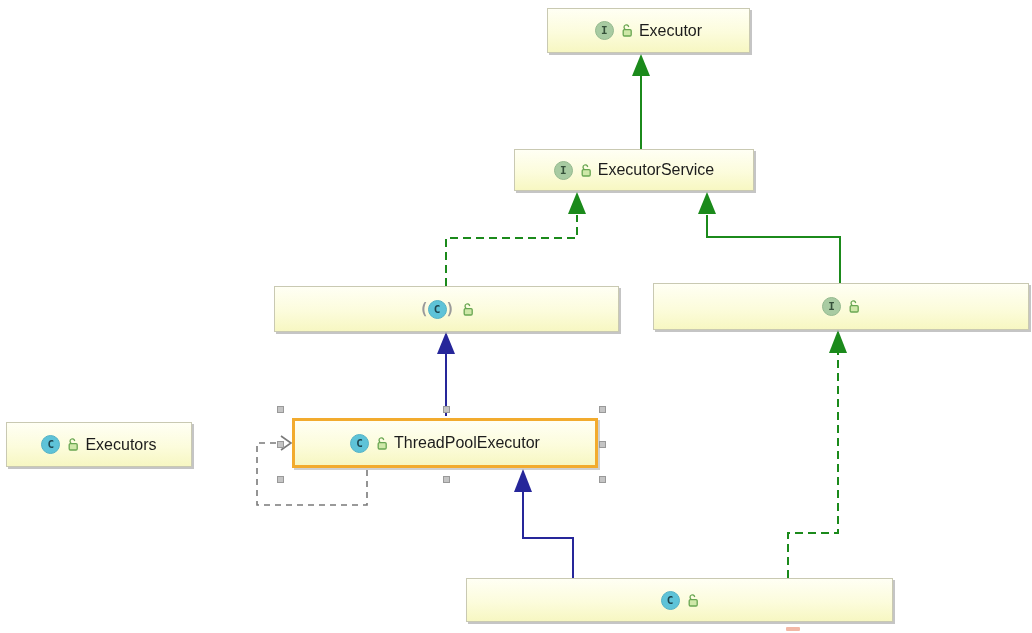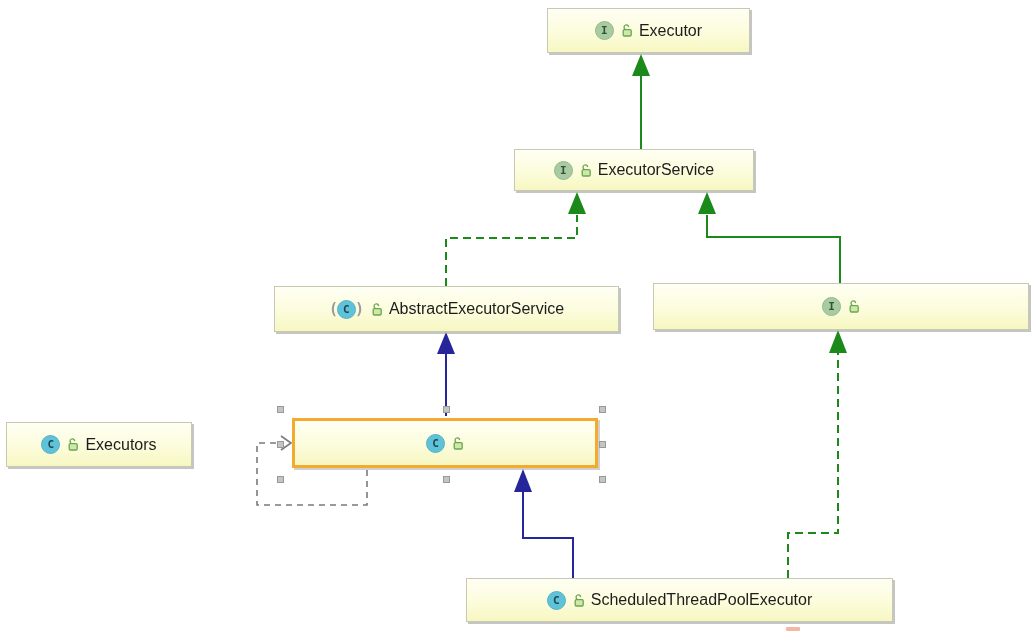--- a/index.html
+++ b/index.html
@@ -105,21 +105,20 @@
           <span>C</span>
         </span>
       <span class="paren r">)</span>
     </span>
     <span class="lock">
       <svg width="13" height="13" viewBox="0 0 13 13">
           <rect x="3.2" y="5.6" width="8" height="6.4" rx="1.2" fill="#cfe8a8" stroke="#69a652" stroke-width="1.3"></rect>
           <path d="M4.9 5.6 L4.1 3.5 A2.3 2.3 0 0 1 8.3 1.9 L8.7 2.9" fill="none" stroke="#69a652" stroke-width="1.3"></path>
         </svg>
     </span>
-    <span class="label">AbstractExecutorService</span>
   </div>
 
   <div class="node" style="left:653px;top:283px;width:376px;height:47px;">
     <span class="ticon iface">
         <span>I</span>
       </span>
     <span class="lock">
       <svg width="13" height="13" viewBox="0 0 13 13">
           <rect x="3.2" y="5.6" width="8" height="6.4" rx="1.2" fill="#cfe8a8" stroke="#69a652" stroke-width="1.3"></rect>
           <path d="M4.9 5.6 L4.1 3.5 A2.3 2.3 0 0 1 8.3 1.9 L8.7 2.9" fill="none" stroke="#69a652" stroke-width="1.3"></path>
@@ -130,20 +129,21 @@
   <div class="node selected" style="left:292px;top:418px;width:306px;height:50px;">
     <span class="ticon cls">
         <span>C</span>
       </span>
     <span class="lock">
       <svg width="13" height="13" viewBox="0 0 13 13">
           <rect x="3.2" y="5.6" width="8" height="6.4" rx="1.2" fill="#cfe8a8" stroke="#69a652" stroke-width="1.3"></rect>
           <path d="M4.9 5.6 L4.1 3.5 A2.3 2.3 0 0 1 8.3 1.9 L8.7 2.9" fill="none" stroke="#69a652" stroke-width="1.3"></path>
         </svg>
     </span>
+    <span class="label">ThreadPoolExecutor</span>
   </div>
 
   <div class="handle" style="left:277px;top:406px;"></div>
   <div class="handle" style="left:443px;top:406px;"></div>
   <div class="handle" style="left:599px;top:406px;"></div>
   <div class="handle" style="left:277px;top:441px;"></div>
   <div class="handle" style="left:599px;top:441px;"></div>
   <div class="handle" style="left:277px;top:476px;"></div>
   <div class="handle" style="left:443px;top:476px;"></div>
   <div class="handle" style="left:599px;top:476px;"></div>
@@ -164,18 +164,17 @@
   <div class="node" style="left:466px;top:578px;width:427px;height:44px;">
     <span class="ticon cls">
         <span>C</span>
       </span>
     <span class="lock">
       <svg width="13" height="13" viewBox="0 0 13 13">
           <rect x="3.2" y="5.6" width="8" height="6.4" rx="1.2" fill="#cfe8a8" stroke="#69a652" stroke-width="1.3"></rect>
           <path d="M4.9 5.6 L4.1 3.5 A2.3 2.3 0 0 1 8.3 1.9 L8.7 2.9" fill="none" stroke="#69a652" stroke-width="1.3"></path>
         </svg>
     </span>
-    <span class="label">ScheduledThreadPoolExecutor</span>
   </div>
 
   <div class="red-marker" style="left:786px;top:627px;"></div>
 
 </div>
 
 </body></html>

